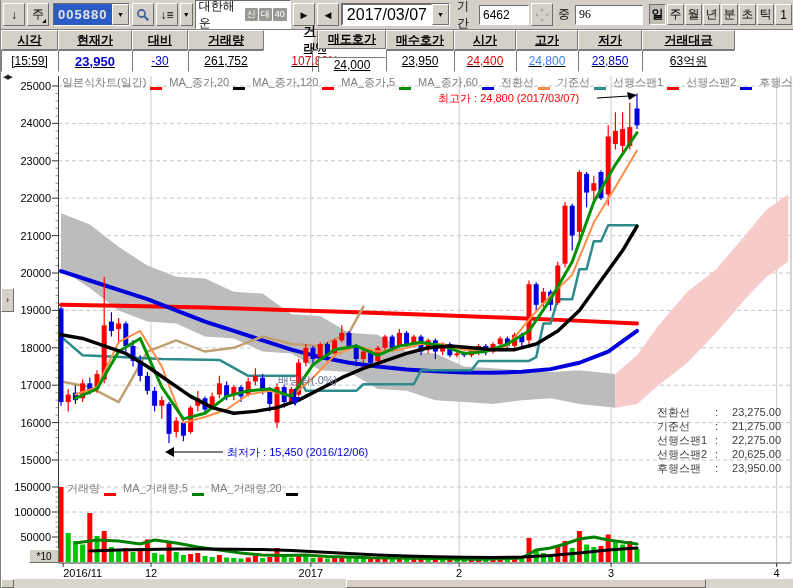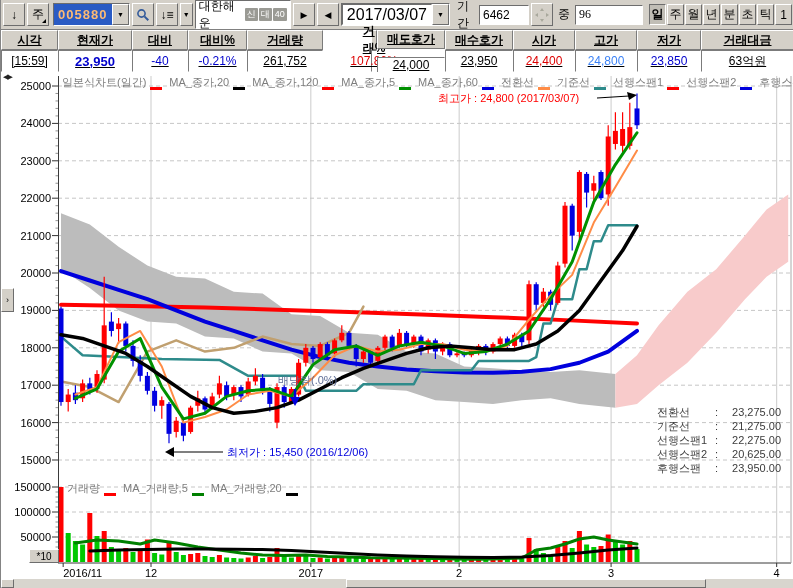--- a/index.html
+++ b/index.html
@@ -4,21 +4,21 @@
 <style>
   html,body{margin:0;padding:0;background:#fff;}
   *{box-sizing:border-box;}
   body{font-family:"Liberation Sans","DejaVu Sans",sans-serif;}
   #app{position:relative;width:793px;height:588px;background:#fff;overflow:hidden;border-left:1px solid #848484;}
   
   .toolbar{position:absolute;left:0;top:0;width:793px;height:30px;background:#d4d0c8;border-bottom:1px solid #808080;display:flex;align-items:center;padding:0 2px;gap:2px;}
   .tbtn{height:23px;min-width:22px;background:#d4d0c8;border:1px solid;border-color:#fff #6d6d6d #6d6d6d #fff;font-size:12px;color:#000;display:flex;align-items:center;justify-content:center;padding:0 2px;position:relative;cursor:pointer;font-family:inherit;}
   .corner:after{content:"";position:absolute;right:2px;bottom:2px;border-left:4px solid transparent;border-bottom:4px solid #000;}
   .combo{height:23px;display:flex;align-items:stretch;border:1px solid;border-color:#6d6d6d #fff #fff #6d6d6d;background:#fff;}
-  .code-sel{background:#2a5bc4;color:#fdba74;font-weight:bold;font-size:13px;padding:2px 4px;display:flex;align-items:center;min-width:58px;letter-spacing:1px;}
+  .code-sel{background:#2a5bc4;color:#e5e5e5;font-weight:bold;font-size:13px;padding:2px 4px;display:flex;align-items:center;min-width:58px;letter-spacing:1px;}
   .dropbtn{width:17px;background:#d4d0c8;border:1px solid;border-color:#fff #6d6d6d #6d6d6d #fff;font-size:7px;display:flex;align-items:center;justify-content:center;color:#000;}
   .namebox{height:29px;width:132px;border:1px solid;border-color:#6d6d6d #fff #fff #6d6d6d;background:#fff;display:flex;align-items:center;padding:0 3px;font-size:12px;gap:1px;}
   .namebox .nm{flex:1;}
   .badge{background:#9a9a94;color:#fff;font-size:9px;padding:0 2px;height:13px;line-height:13px;border-radius:1px;}
   .tlabel{font-size:12px;color:#000;padding:0 3px;}
   .tinput{height:20px;border:1px solid;border-color:#6d6d6d #fff #fff #6d6d6d;background:#fff;font-size:12px;padding:1px 3px;font-family:inherit;}
   .datebox{height:23px;display:flex;align-items:stretch;}
   .dateval{border:1px solid;border-color:#6d6d6d #fff #fff #6d6d6d;background:#fff;font-size:16px;display:flex;align-items:center;padding:0 4px;}
   .igroup{display:flex;gap:1px;margin-left:4px;}
   .pbtn{height:21px;width:17px;background:#d4d0c8;border:1px solid;border-color:#fff #6d6d6d #6d6d6d #fff;font-size:12px;display:flex;align-items:center;justify-content:center;cursor:pointer;}
@@ -115,25 +115,21 @@
       <div class="qcol" style="width: 57px;">
         <div class="qhead">시각</div>
         <div class="qval" style="color: rgb(0, 0, 0);">[15:59]</div>
       </div>
       <div class="qcol" style="width: 74px;">
         <div class="qhead">현재가</div>
         <div class="qval" style="color: rgb(0, 0, 204); font-weight: bold; font-size: 13px;">23,950</div>
       </div>
       <div class="qcol" style="width: 56px;">
         <div class="qhead">대비</div>
-        <div class="qval" style="color: rgb(0, 0, 204);">-40</div>
-      </div>
-      <div class="qcol" style="width: 59px;">
-        <div class="qhead">대비%</div>
-        <div class="qval" style="color: rgb(0, 0, 204);">-0.21%</div>
+        <div class="qval" style="color: rgb(0, 0, 204);">-30</div>
       </div>
       <div class="qcol" style="width: 76px;">
         <div class="qhead">거래량</div>
         <div class="qval" style="color: rgb(0, 0, 0);">261,752</div>
       </div>
       <div class="qcol" style="width: 54px; padding-left: 48px;">
         <div class="qhead">거래%</div>
         <div class="qval" style="color: rgb(221, 0, 0);">107.86%</div>
       </div>
       <div class="qcol" style="width: 68px; gap: 8px;">

